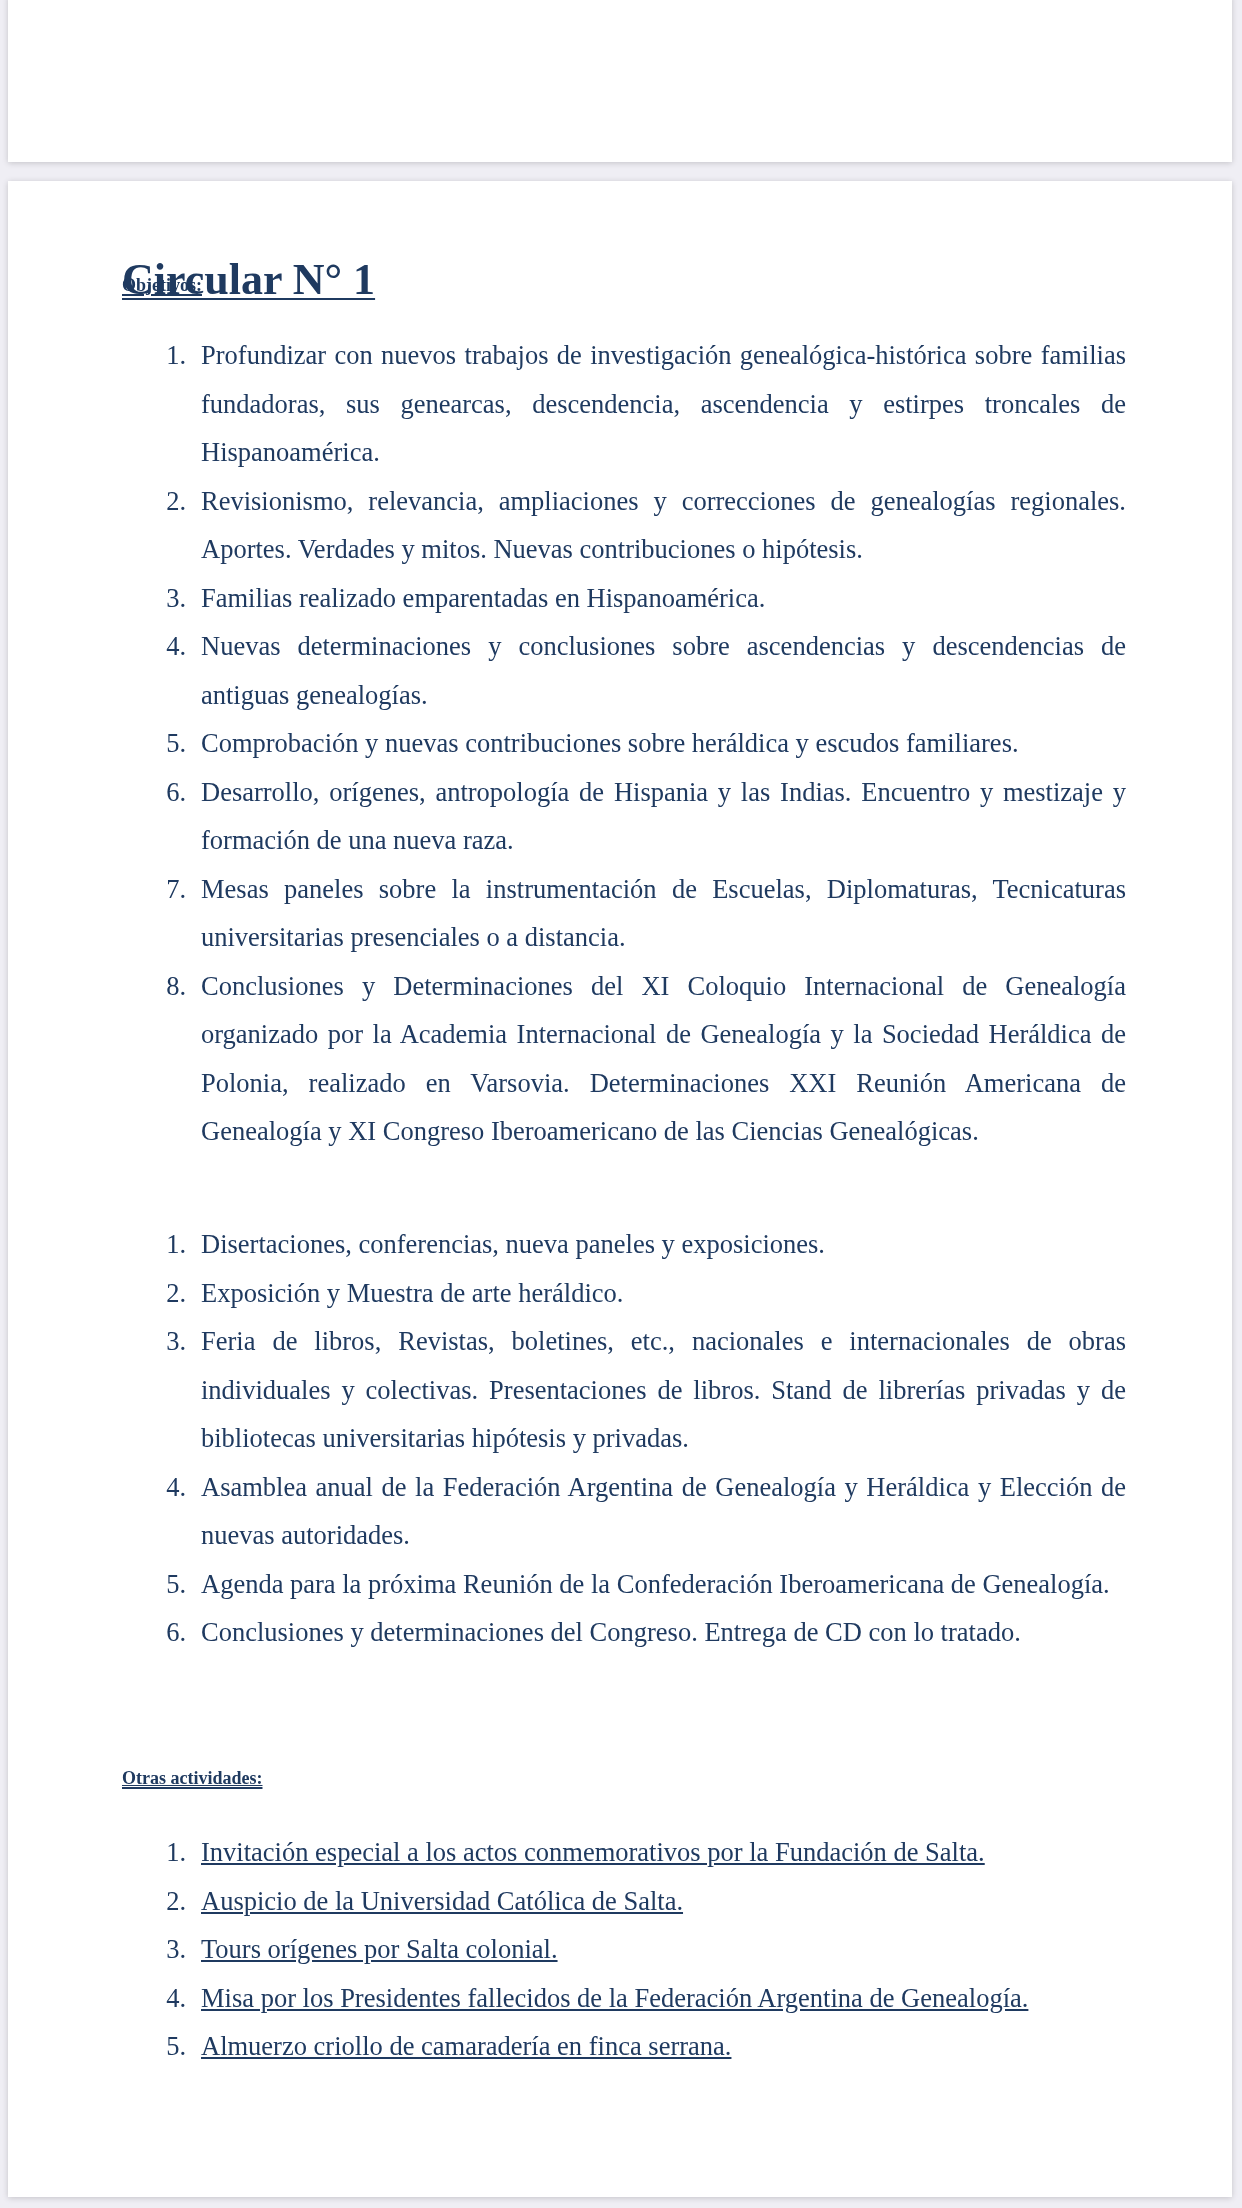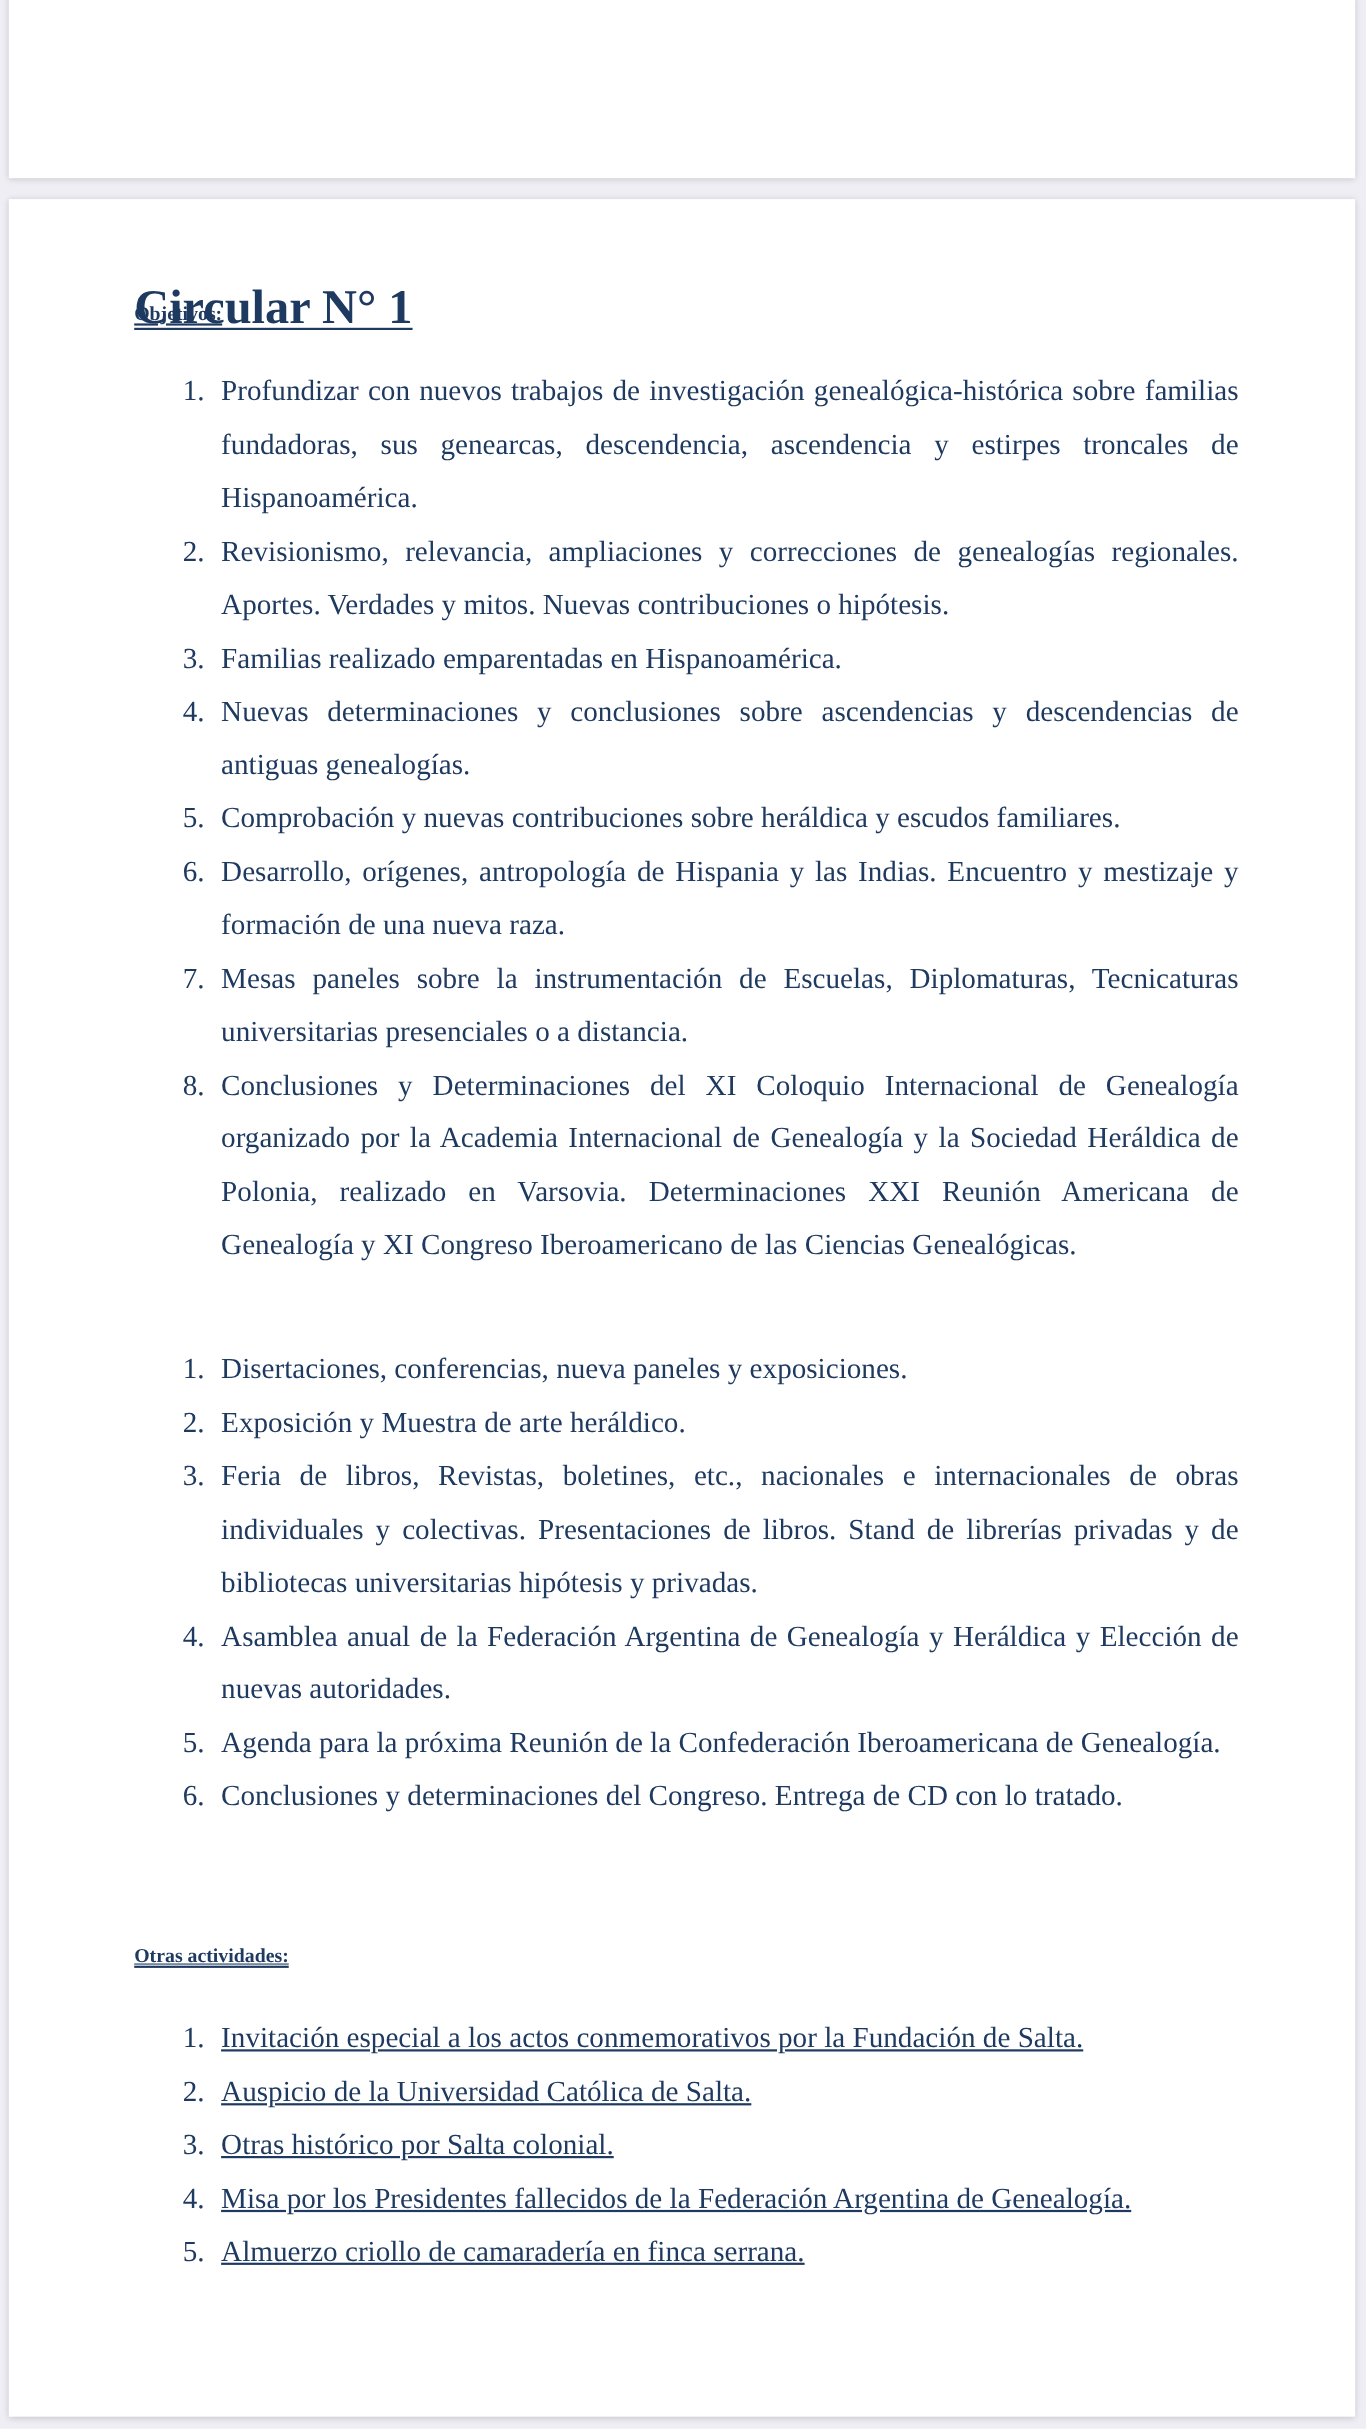--- a/index.html
+++ b/index.html
@@ -152,21 +152,21 @@
         <li>
             <span class="num">1.</span>
             <span class="txt">Invitación especial a los actos conmemorativos por la Fundación de Salta.</span>
           </li>
         <li>
             <span class="num">2.</span>
             <span class="txt">Auspicio de la Universidad Católica de Salta.</span>
           </li>
         <li>
             <span class="num">3.</span>
-            <span class="txt">Otras histórico por Salta colonial.</span>
+            <span class="txt">Tours orígenes por Salta colonial.</span>
           </li>
         <li>
             <span class="num">4.</span>
             <span class="txt">Misa por los Presidentes fallecidos de la Federación Argentina de Genealogía.</span>
           </li>
         <li>
             <span class="num">5.</span>
             <span class="txt">Almuerzo criollo de camaradería en finca serrana.</span>
           </li>
       </ol>

